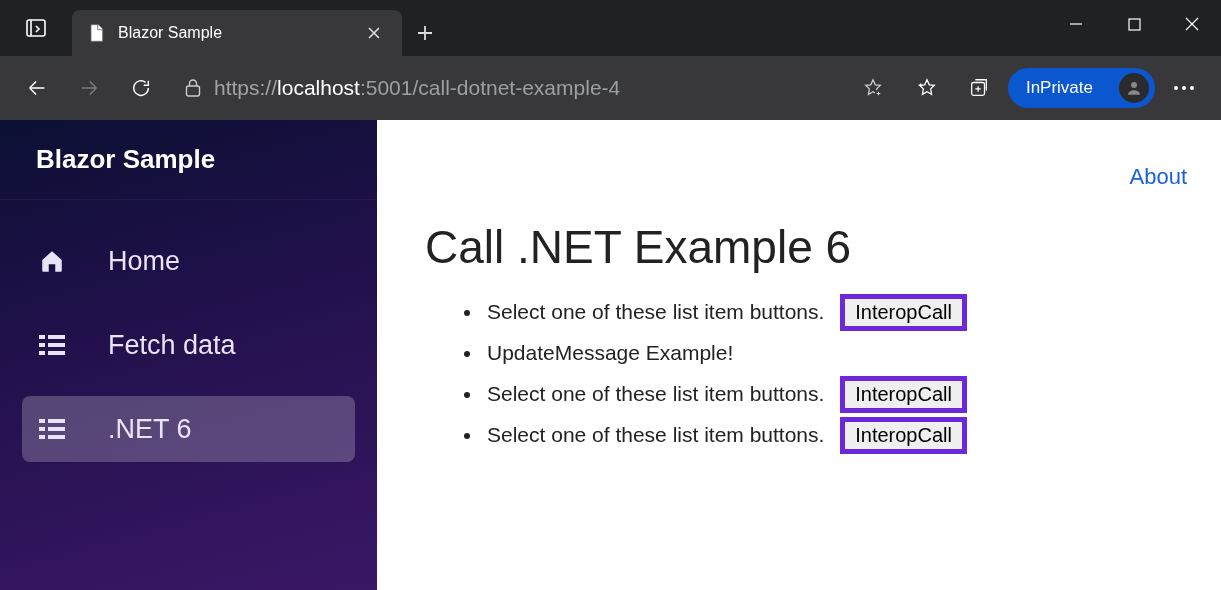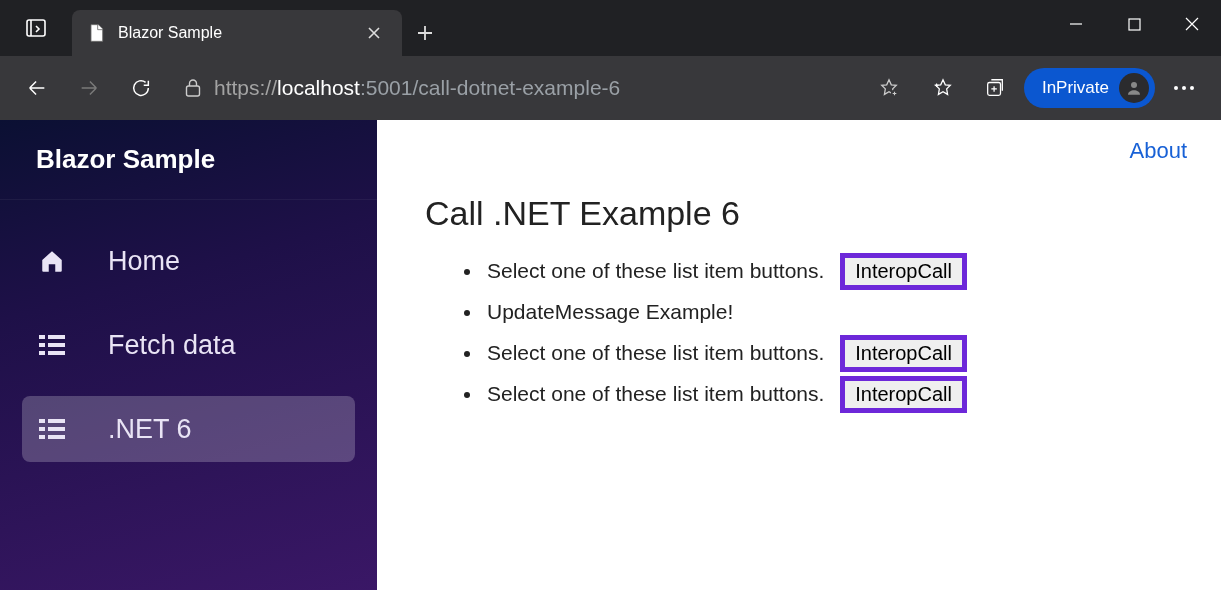--- a/index.html
+++ b/index.html
@@ -19,35 +19,35 @@
   .win-controls { margin-left:auto; display:flex; }
   .win-btn { width:58px; height:48px; display:flex; align-items:center; justify-content:center; color:#fff; }
   .toolbar-row { background:#38383b; height:64px; display:flex; align-items:center; padding:0 14px; gap:6px; }
   .tbtn { width:46px; height:46px; display:flex; align-items:center; justify-content:center; border-radius:6px; color:#fff; }
   .tbtn.dim { color:#8a8a8a; }
   .addr { flex:1; display:flex; align-items:center; background:transparent; height:46px; border-radius:23px; padding:0 14px; color:#ccc; font-size:21px; gap:12px; }
   .addr .lock { color:#ccc; }
   .addr-url .scheme { color:#a3a3a3; }
   .addr-url .host { color:#fff;text-align:right; }
   .addr-url .rest { color:#9aa0a6; }
-  .inprivate-pill { display:flex; align-items:center; background:#0b57d0; color:#fff; border-radius:22px; height:40px; padding:0 6px 0 18px; gap:10px; font-size:17px; }
+  .inprivate-pill { display:flex; align-items:center; background:#0b57d0; color:#fff; border-radius:22px; height:40px; padding:0 6px 0 18px; gap:26px; font-size:17px; }
   .inprivate-pill .avatar { width:30px; height:30px; background:#2b2b2e; border-radius:50%; display:flex; align-items:center; justify-content:center; }
 
   
   .page { display:flex; height:470px; width:100%; }
   .sidebar { width:377px; background: linear-gradient(165deg,#0b1033 0%, #1e1048 35%, #3a1766 100%); color:#e0e0e0; }
   .brand { height:80px; display:flex; align-items:center; padding-left:36px; color:#fff; font-size:26px; font-weight:600; border-bottom:1px solid rgba(255,255,255,0.05); }
   .nav { padding:28px 22px 0 22px; }
   .nav-item { height:66px; border-radius:8px; display:flex; align-items:center; padding-left:16px; color:#e9e4f5; font-size:27px; gap:42px; margin-bottom:18px; cursor:pointer; }
   .nav-item.active { background: rgba(255,255,255,0.22); }
   .nav-item .nicon { width:28px; height:28px; display:flex; align-items:center; justify-content:center; }
   .content { flex:1; padding:18px 34px 0 48px; }
-  .topbar { display:flex; justify-content:flex-end; }
+  .topbar { display:flex; justify-content:flex-end;margin-top:26px; }
   .about-link { color:#1861d6; font-size:22px; text-decoration:none; cursor:pointer; }
-  h1.page-title { font-size:34px; font-weight:400; margin:30px 0 18px 0; color:#222; }
+  h1.page-title { font-size:46px; font-weight:400; margin:30px 0 18px 0; color:#222; }
   ul.items { font-size:21px; color:#222; line-height:1.95; padding-left:58px; margin:0; }
   ul.items li { padding-left:4px; }
   .interop-btn { font-size:20px; font-family:Arial,sans-serif; background:#efefef; border:5px solid #6d28d9; padding:2px 10px; margin-left:10px; cursor:pointer; }
 
   svg { display:block; }
 </style>
 </head>
 <body>
 
 <div class="chrome">
@@ -114,21 +114,21 @@
         </svg>
     </div>
     <div class="addr">
       <span class="lock">
         <svg width="18" height="20" viewBox="0 0 18 20">
             <rect x="2.5" y="8" width="13" height="10" rx="2" fill="none" stroke="#ccc" stroke-width="1.4"></rect>
             <path d="M5.5 8V5.5a3.5 3.5 0 0 1 7 0V8" fill="none" stroke="#ccc" stroke-width="1.4"></path>
           </svg>
       </span>
       <span class="addr-url">
-        <span class="scheme">https://</span><span class="host">localhost</span><span class="rest">:5001/call-dotnet-example-6</span>
+        <span class="scheme">https://</span><span class="host">localhost</span><span class="rest">:5001/call-dotnet-example-4</span>
       </span>
       <span style="margin-left:auto">
         <svg width="22" height="22" viewBox="0 0 24 24">
             <path d="M12 3l2.5 5.5L20 9l-4 4 1 6-5-3-5 3 1-6-4-4 5.5-.5z" fill="none" stroke="#ccc" stroke-width="1.4"></path>
             <circle cx="18" cy="18" r="4" fill="#38383b"></circle>
             <path d="M18 16v4M16 18h4" stroke="#ccc" stroke-width="1.2"></path>
           </svg>
       </span>
     </div>
     <div class="tbtn">

